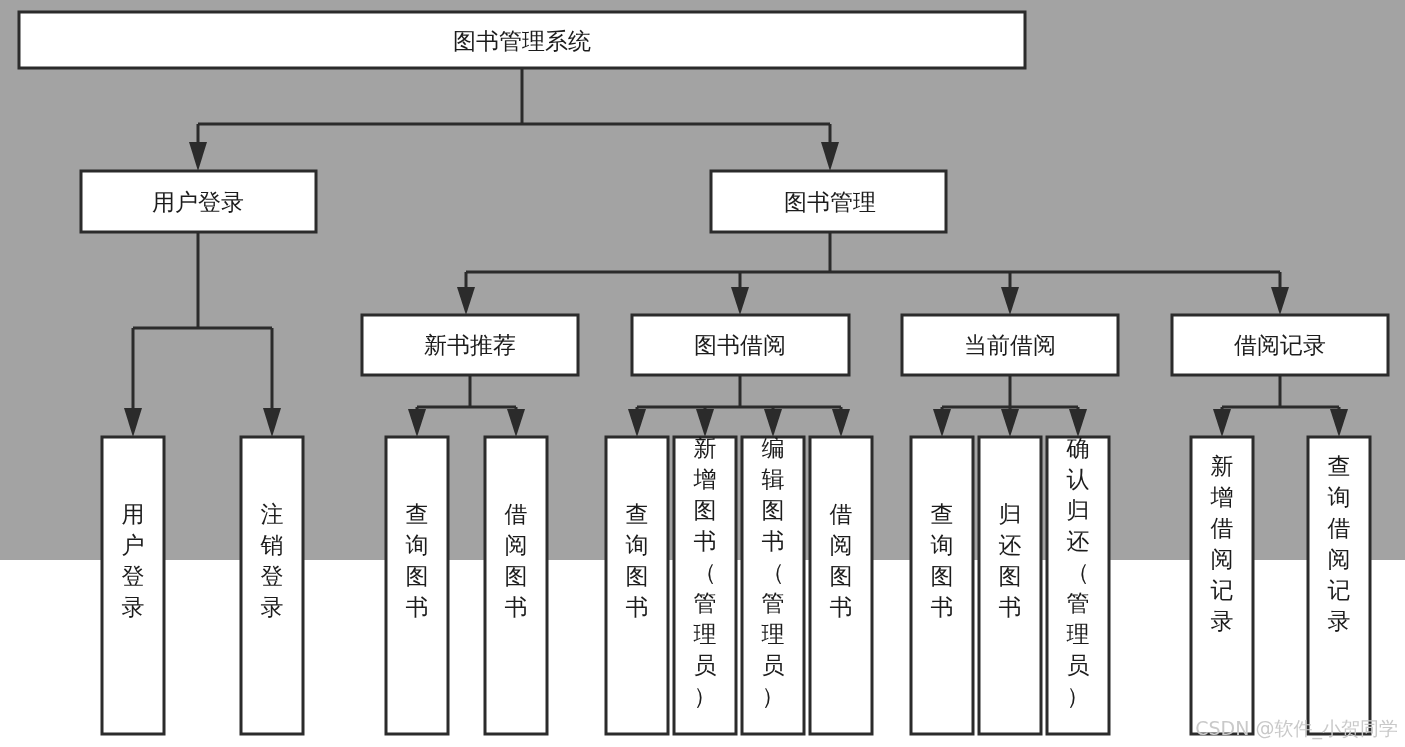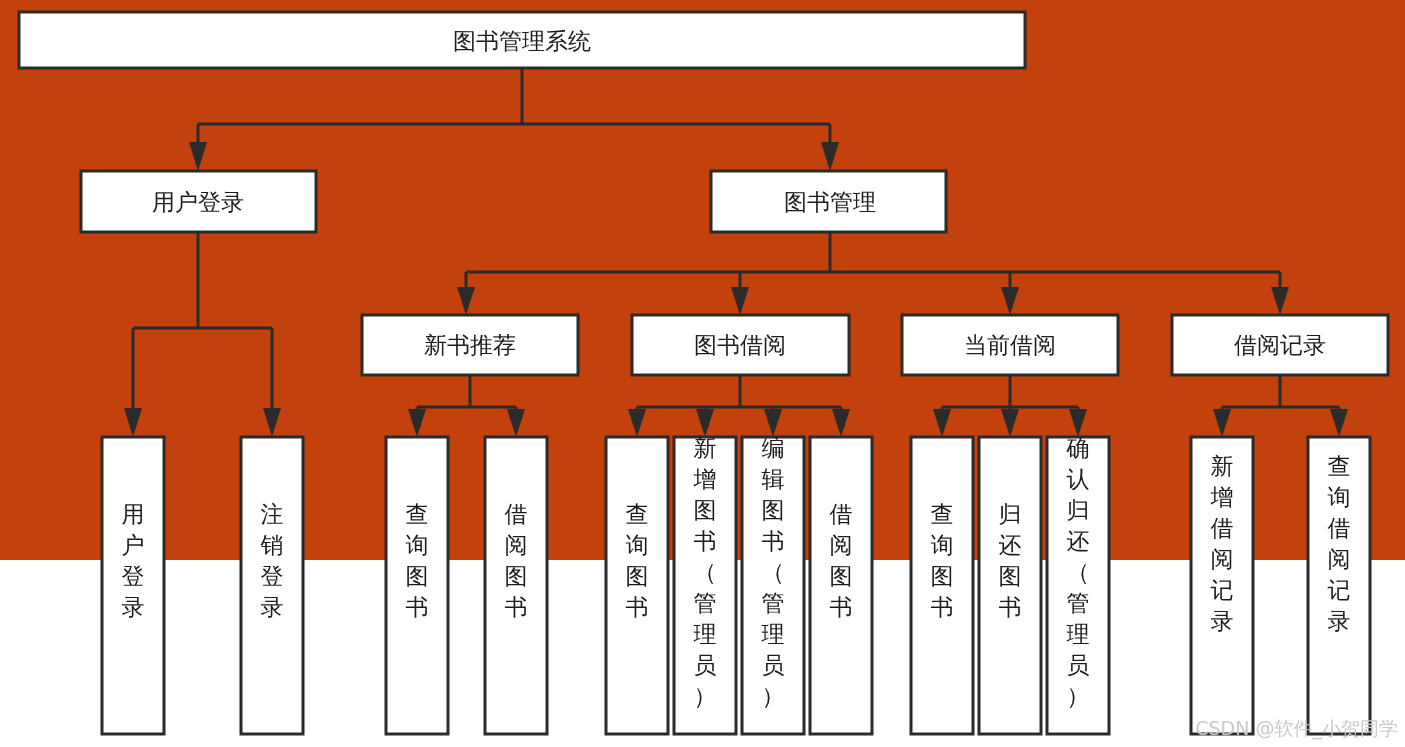--- a/index.html
+++ b/index.html
@@ -11,21 +11,21 @@
   body {
     width: 1405px;
     height: 747px;
     font-family: "DejaVu Sans", "Liberation Sans", sans-serif;
     overflow: hidden;
   }
   #diagram-root {
     position: relative;
     width: 1405px;
     height: 560px;
-    background: #c2410c;
+    background: #a3a3a3;
   }
   svg#tree-svg {
     position: absolute;
     top: 0;
     left: 0;
     width: 1405px;
     height: 747px;
     display: block;
   }
   .node-rect {

